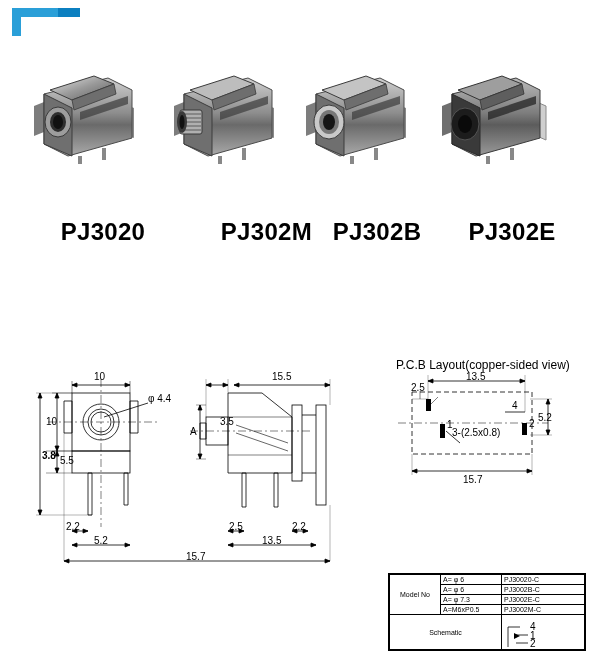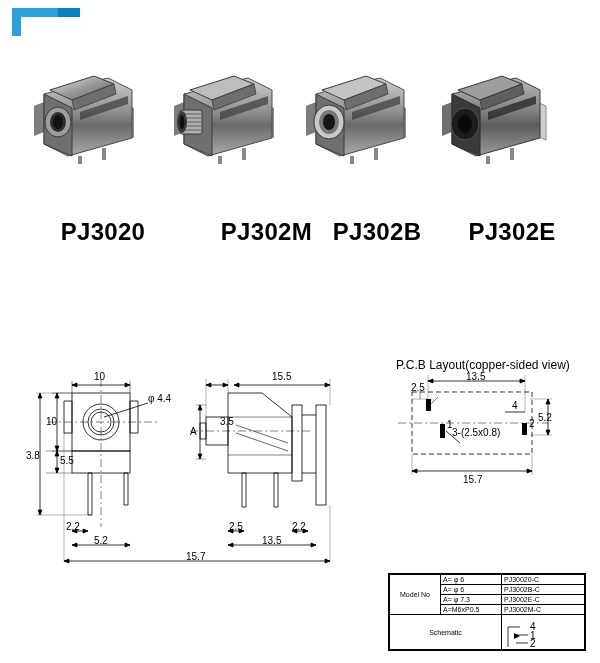--- a/index.html
+++ b/index.html
@@ -389,21 +389,21 @@
         <path d="M514 278 L520 281 L514 284 Z" fill="#000" stroke="none"></path>
       </g>
     </g>
   </svg>
 
   
   <div class="dim-text" style="left:94px;  top:16px;">10</div>
   <div class="dim-text" style="left:148px; top:38px;">φ 4.4</div>
   <div class="dim-text" style="left:46px;  top:61px;">10</div>
   <div class="dim-text" style="left:40px;  top:100px;padding-left:20px;">5.5</div>
-  <div class="dim-text" style="left:26px;  top:95px;">3.8</div>
+  <div class="dim-text" style="left:42px;  top:95px;font-weight:bold;">3.8</div>
   <div class="dim-text" style="left:66px;  top:166px;">2.2</div>
   <div class="dim-text" style="left:94px;  top:180px;">5.2</div>
   <div class="dim-text" style="left:186px; top:196px;">15.7</div>
 
   
   <div class="dim-text" style="left:220px; top:16px;margin-top:45px;">3.5</div>
   <div class="dim-text" style="left:272px; top:16px;">15.5</div>
   <div class="dim-text" style="left:190px; top:71px;">A</div>
   <div class="dim-text" style="left:229px; top:166px;">2.5</div>
   <div class="dim-text" style="left:292px; top:166px;">2.2</div>

